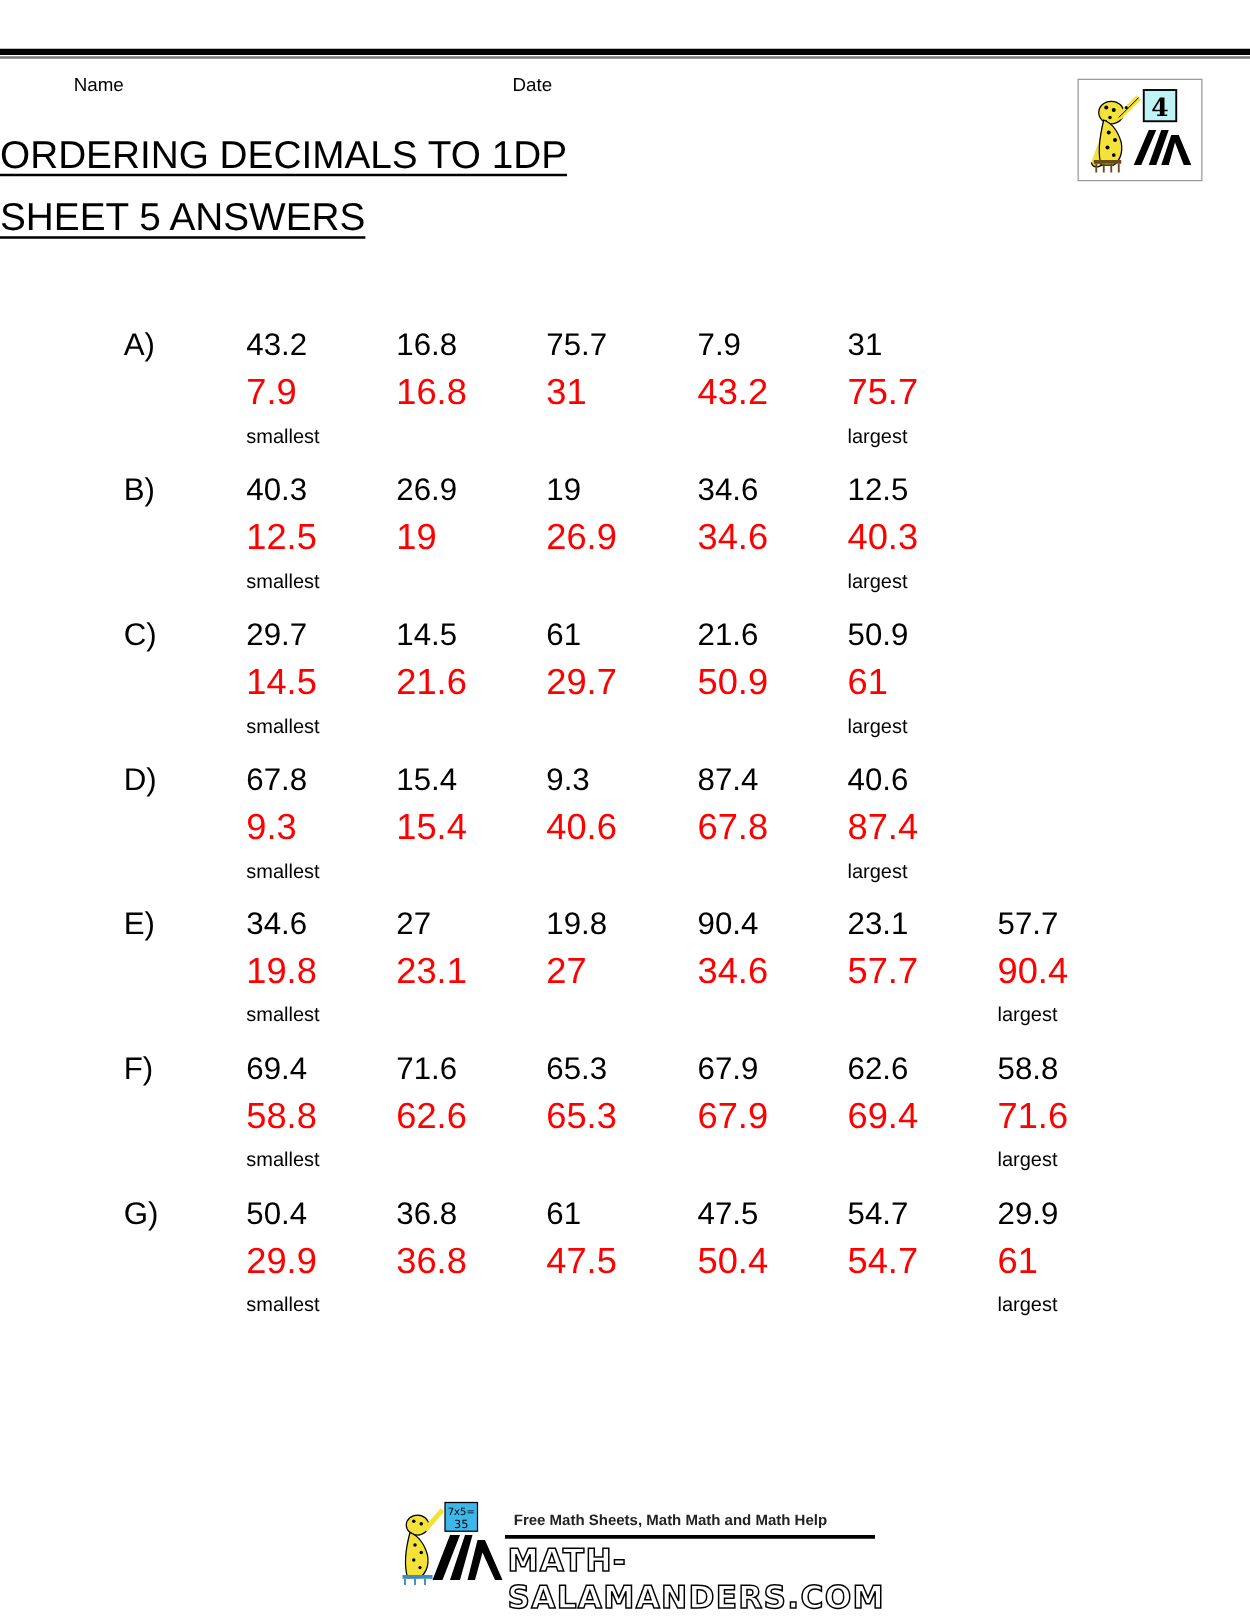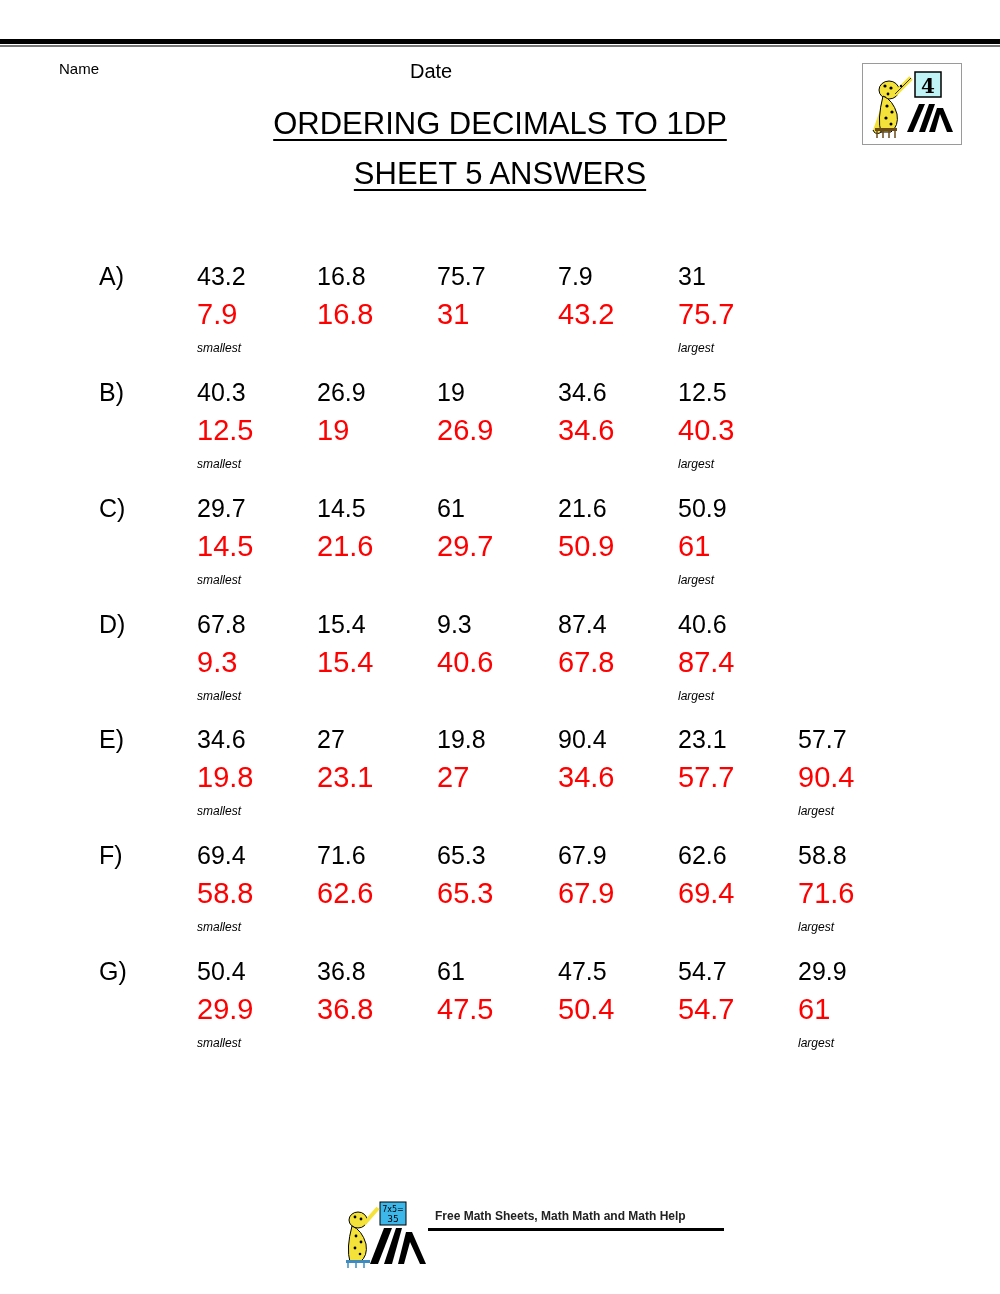--- a/index.html
+++ b/index.html
@@ -34,37 +34,37 @@
     .name-label {
       position: absolute;
       left: 59px;
       top: 60px;
       font-size: 15px;
     }
     .date-label {
       position: absolute;
       left: 410px;
       top: 60px;
-      font-size: 20px;
+      font-size: 15px;
     }
     .logo-box {
       position: absolute;
       left: 862px;
       top: 63px;
       width: 100px;
       height: 82px;
       border: 1px solid #9a9a9a;
       background: #fff;
       box-sizing: border-box;
     }
     .title {
       position: absolute;
       left: 0;
       width: 1000px;
-      text-align: center;
+      text-align: left;
       font-size: 31px;
       letter-spacing: 0px;
     }
     .title span {
       text-decoration: underline;
       text-decoration-thickness: 2px;
       text-underline-offset: 5px;
     }
     .title-1 { top: 106px; }
     .title-2 { top: 156px; }
@@ -87,28 +87,27 @@
       top: 0;
     }
     .ans {
       position: absolute;
       font-size: 29px;
       top: 36px;
       color: #ff0000;
     }
     .tag {
       position: absolute;
-      font-size: 12px;
+      font-size: 16px;
       top: 79px;
-      font-style: italic;
     }
 
     .footer {
       position: absolute;
-      left: 340px;
+      left: 316px;
       top: 1198px;
       width: 390px;
       height: 72px;
     }
     .footer-tagline {
       position: absolute;
       left: 95px;
       top: 11px;
       font-size: 12px;
       font-weight: bold;
@@ -313,13 +312,14 @@
     <circle cx="21" cy="44" r="1.4" fill="#000"></circle>
     <circle cx="15" cy="50" r="1.4" fill="#000"></circle>
     <circle cx="20" cy="56" r="1.3" fill="#000"></circle>
     <rect x="6" y="62" width="24" height="3" fill="#3d8bbf"></rect>
     <line x1="8" y1="65" x2="8" y2="70" stroke="#3d8bbf" stroke-width="1.5"></line>
     <line x1="16" y1="65" x2="16" y2="70" stroke="#3d8bbf" stroke-width="1.5"></line>
     <line x1="24" y1="65" x2="24" y2="70" stroke="#3d8bbf" stroke-width="1.5"></line>
   </svg>
   <div class="footer-tagline">Free Math Sheets, Math Math and Math Help</div>
   <div class="footer-rule"></div>
+  <div class="footer-site">MATH-SALAMANDERS.COM</div>
 </div>
 
 </body></html>

